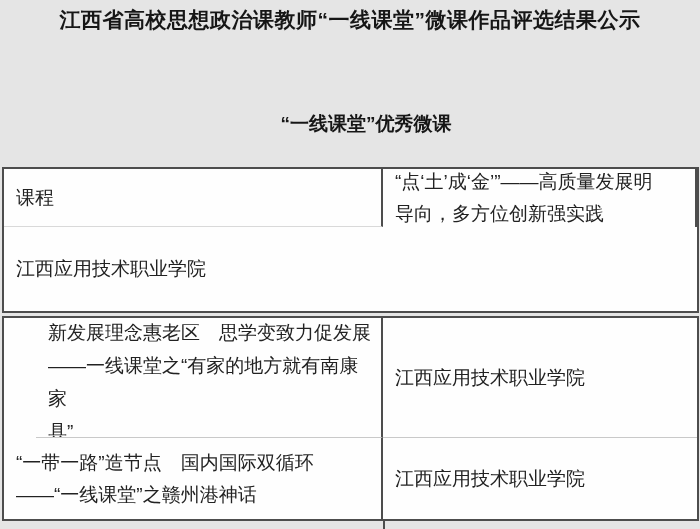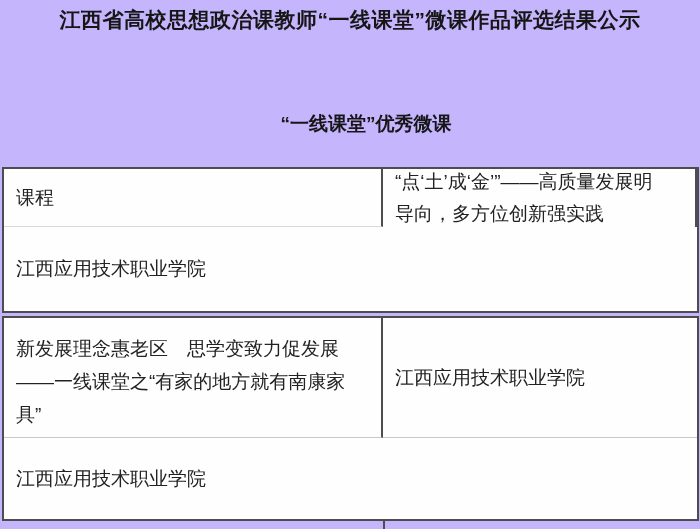--- a/index.html
+++ b/index.html
@@ -6,21 +6,21 @@
     margin: 0;
     padding: 0;
     background: #ffffff;
     font-family: "Liberation Sans", sans-serif;
   }
   .page {
     position: relative;
     width: 700px;
     height: 529px;
     overflow: hidden;
-    background: #c4b5fd;
+    background: #e5e5e5;
     color: #1e1e1e;
   }
   .doc-title {
     position: absolute;
     top: 7px;
     left: 0;
     width: 100%;
     text-align: center;
     font-size: 21px;
     line-height: 26px;
@@ -78,20 +78,21 @@
   }
   .light-sep {
     border-bottom: 1px solid #c9c9c9;
   }
   .course {
     white-space: pre-line;
   }
   .r2 {
     line-height: 33px;
     padding-top: 8px;
+    margin-left: 32px;
   }
   .divider-stub {
     position: absolute;
     left: 383px;
     top: 521px;
     width: 2px;
     height: 8px;
     background: #4d4d4d;
   }
 </style>
@@ -109,18 +110,20 @@
     <div class="cell c-course course">“点‘土’成‘金’”——高质量发展明
 导向，多方位创新强实践</div>
     <div class="cell">江西应用技术职业学院</div>
   </div>
 
   <div class="tbl tbl2">
     <div class="cell c-course course r2 light-sep">新发展理念惠老区　思学变致力促发展
 ——一线课堂之“有家的地方就有南康家
 具”</div>
     <div class="cell light-sep">江西应用技术职业学院</div>
+    <div class="cell c-course course">“一带一路”造节点　国内国际双循环
+——“一线课堂”之赣州港神话</div>
     <div class="cell">江西应用技术职业学院</div>
   </div>
 
   <div class="divider-stub"></div>
 
 </div>
 
 </body></html>

